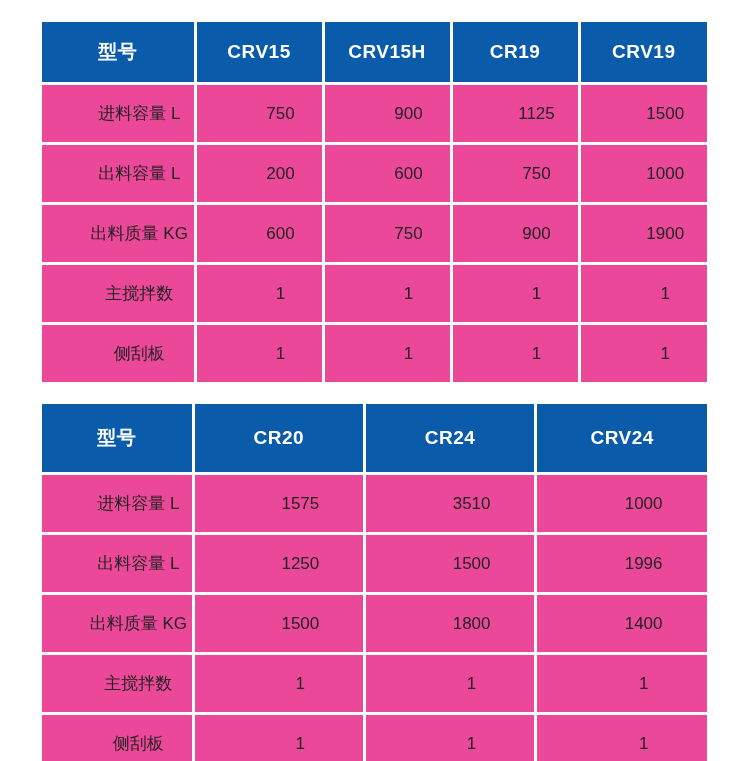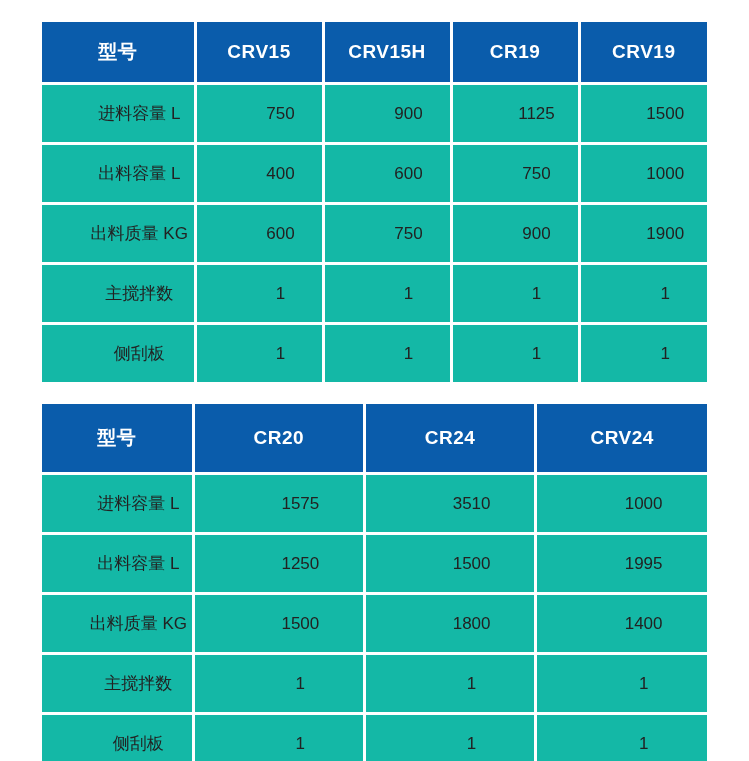--- a/index.html
+++ b/index.html
@@ -39,21 +39,21 @@
   }
   .hdr td {
     background: #0a5cab;
     color: #ffffff;
     font-weight: bold;
     font-size: 19px;
     height: 58px;
     letter-spacing: 0.5px;
   }
   .body-row td {
-    background: #14b8a6;
+    background: #ec4899;
     color: #222222;
     font-size: 17px;
     height: 55px;
     padding-left: 44px;
   }
   .body-row td.label {
     font-size: 17px;
   }
   
   #table-1 {
@@ -99,21 +99,21 @@
       </tr>
       <tr class="body-row">
         <td class="label">进料容量 L</td>
         <td>750</td>
         <td>900</td>
         <td>1125</td>
         <td>1500</td>
       </tr>
       <tr class="body-row">
         <td class="label">出料容量 L</td>
-        <td>400</td>
+        <td>200</td>
         <td>600</td>
         <td>750</td>
         <td>1000</td>
       </tr>
       <tr class="body-row">
         <td class="label">出料质量 KG</td>
         <td>600</td>
         <td>750</td>
         <td>900</td>
         <td>1900</td>
@@ -152,21 +152,21 @@
       <tr class="body-row">
         <td class="label">进料容量 L</td>
         <td>1575</td>
         <td>3510</td>
         <td>1000</td>
       </tr>
       <tr class="body-row">
         <td class="label">出料容量 L</td>
         <td>1250</td>
         <td>1500</td>
-        <td>1995</td>
+        <td>1996</td>
       </tr>
       <tr class="body-row">
         <td class="label">出料质量 KG</td>
         <td>1500</td>
         <td>1800</td>
         <td>1400</td>
       </tr>
       <tr class="body-row">
         <td class="label">主搅拌数</td>
         <td>1</td>

